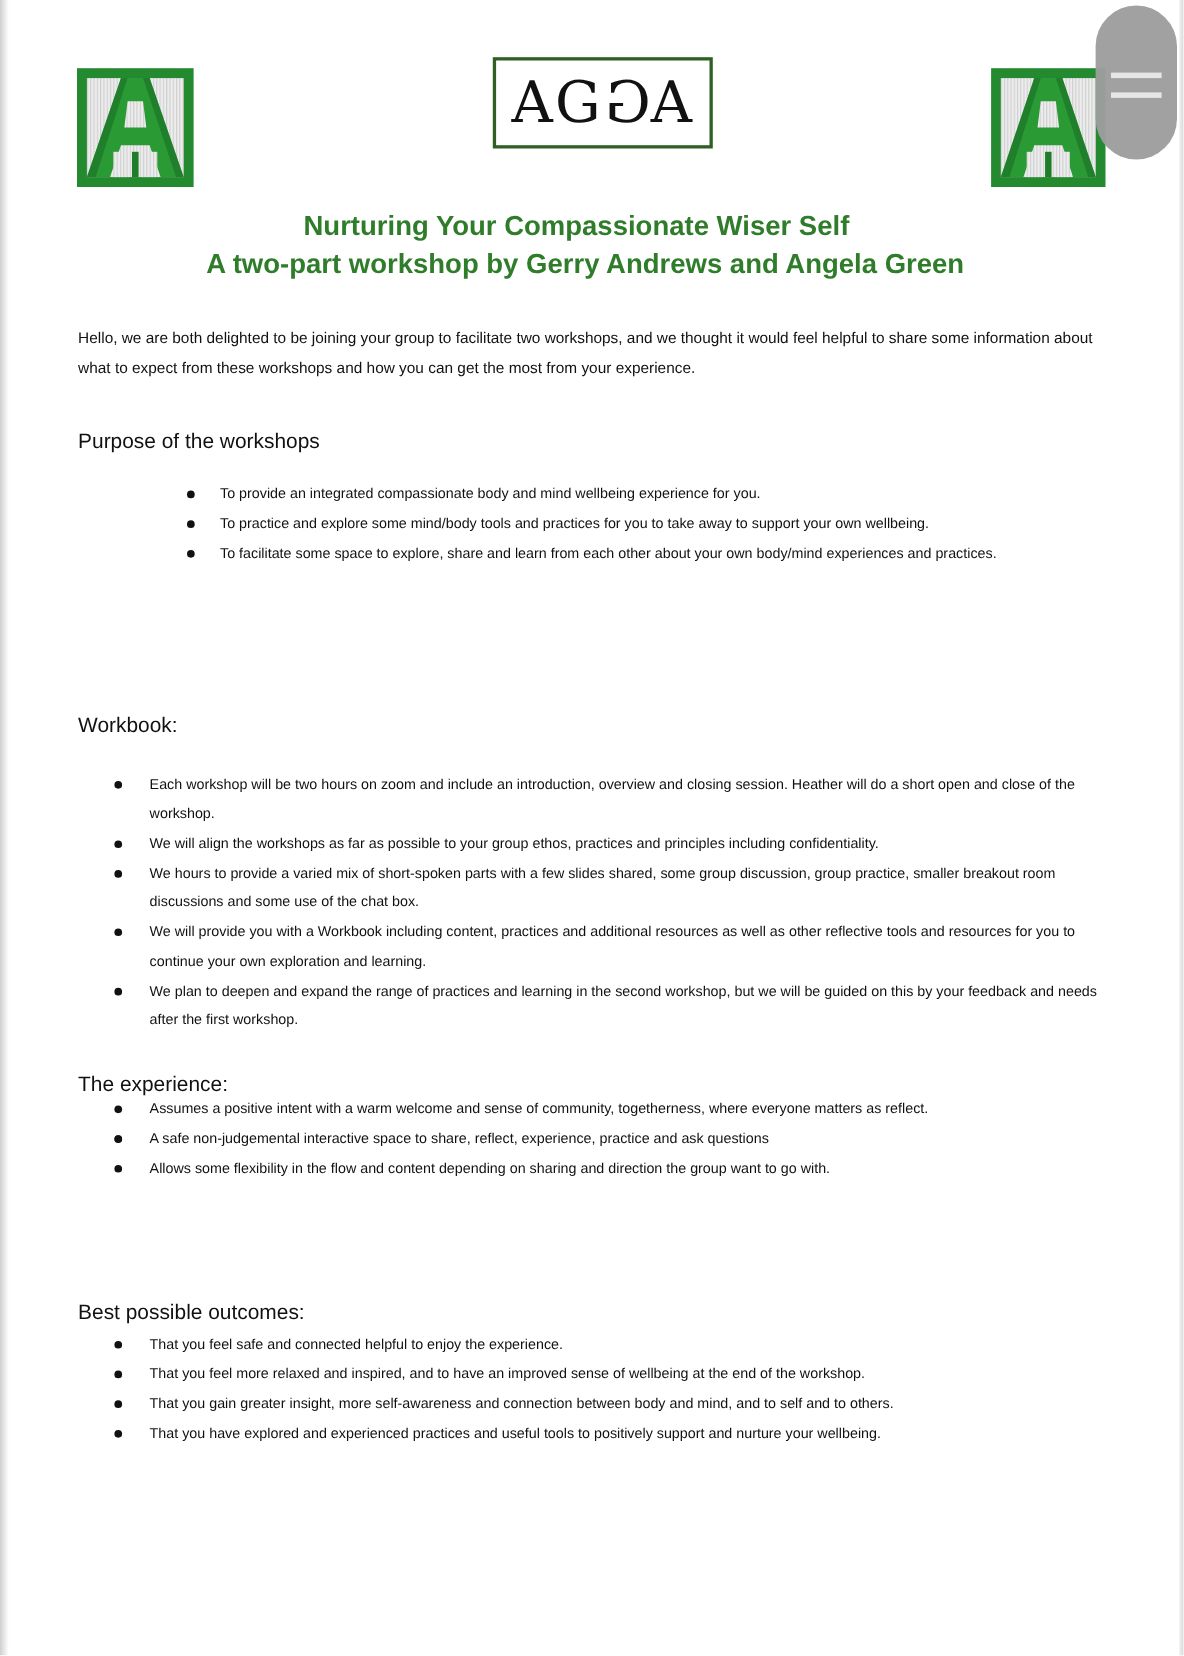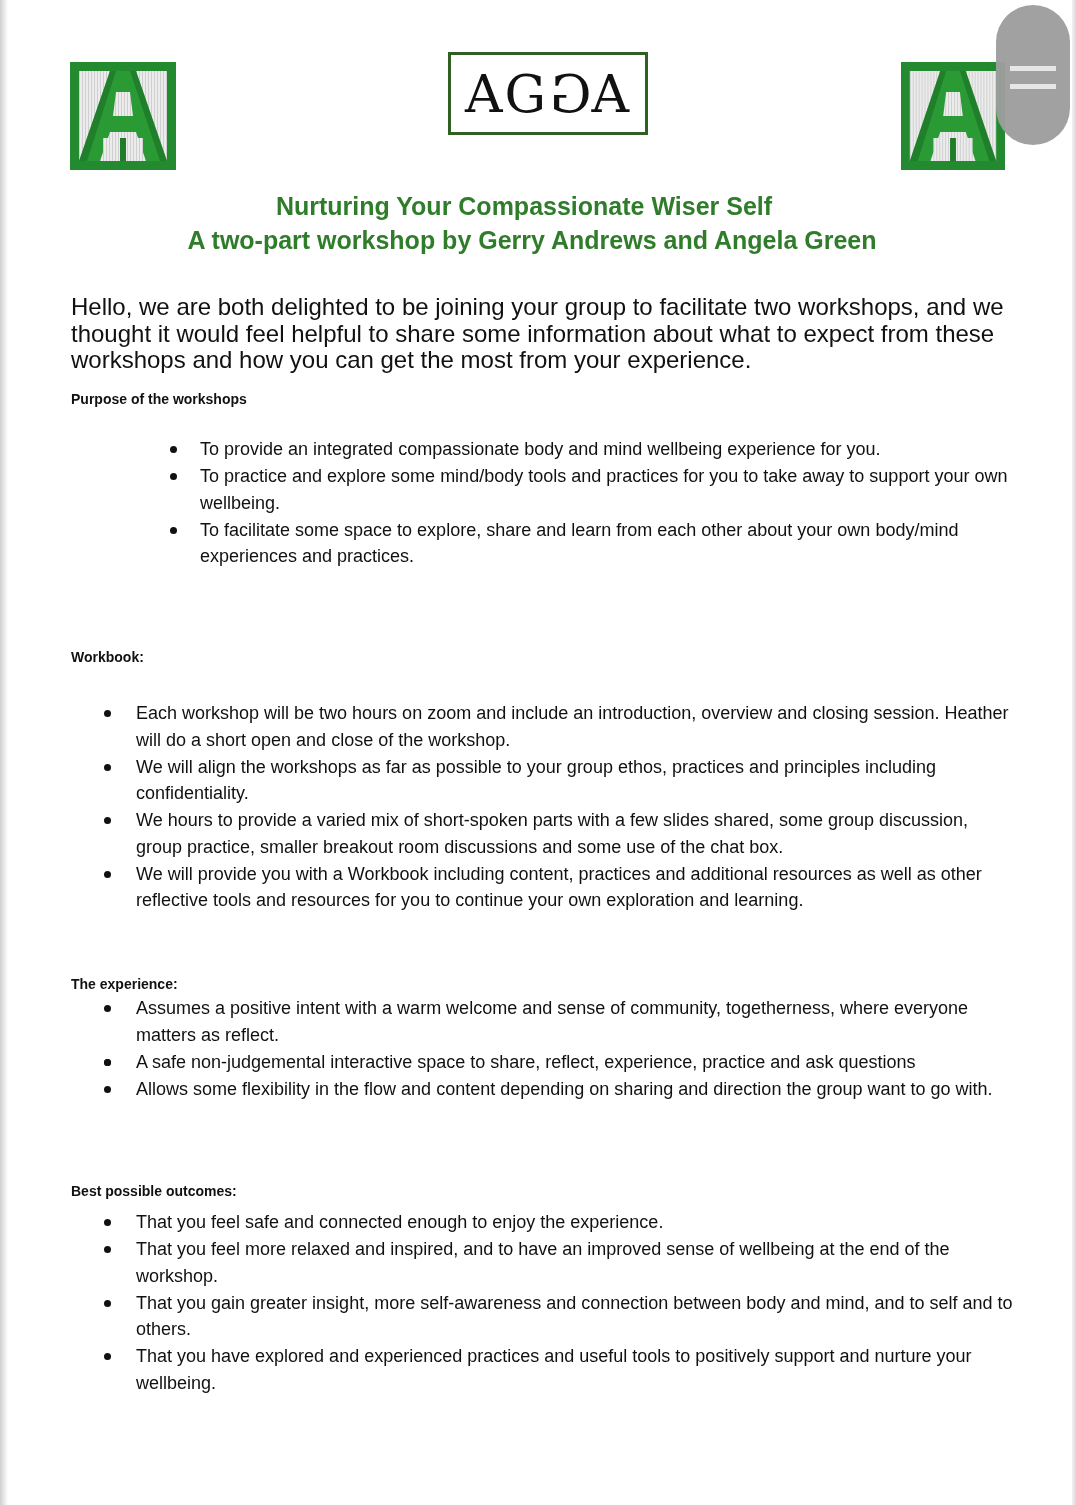--- a/index.html
+++ b/index.html
@@ -55,28 +55,28 @@
 
   
   .title {
     position: absolute; left: 0; width: 1076px; text-align: center;
     color: #2f7d2a; font-weight: bold; font-size: 25px;
   }
   .title.t1 { top: 192px; left: -14px; }
   .title.t2 { top: 226px; left: -6px; }
 
   .text {
-    position: absolute; font-size: 24px; line-height: 26.5px; color: #111;
+    position: absolute; font-size: 14px; line-height: 26.5px; color: #111;
   }
   .intro { left: 71px; top: 294px; width: 950px; }
-  .heading { position: absolute; left: 71px; font-weight: bold; font-size: 14px; color: #111; }
+  .heading { position: absolute; left: 71px; font-weight: normal; font-size: 19px; color: #111; }
 
   ul.blist { position: absolute; margin: 0; padding: 0; list-style: none; }
   ul.blist li {
-    position: relative; font-size: 18px; line-height: 26.5px; color: #111;
+    position: relative; font-size: 13px; line-height: 26.5px; color: #111;
     margin-bottom: 0.5px;
   }
   ul.blist li .dot {
     position: absolute; top: 10px; width: 7px; height: 7px; border-radius: 50%; background: #111;
   }
   .list-purpose { left: 200px; top: 436px; width: 820px; }
   .list-purpose li .dot { left: -30px; }
   .list-structure { left: 136px; top: 700px; width: 880px; }
   .list-structure li .dot { left: -32px; }
   .list-experience { left: 136px; top: 995px; width: 880px; }
@@ -150,31 +150,32 @@
     <li><span class="dot"></span><span>To practice and explore some mind/body tools and practices for you to take away to support your own wellbeing.</span></li>
     <li><span class="dot"></span><span>To facilitate some space to explore, share and learn from each other about your own body/mind experiences and practices.</span></li>
   </ul>
 
   <div class="heading" style="top:649px;">Workbook:</div>
   <ul class="blist list-structure">
     <li><span class="dot"></span><span>Each workshop will be two hours on zoom and include an introduction, overview and closing session. Heather will do a short open and close of the workshop.</span></li>
     <li><span class="dot"></span><span>We will align the workshops as far as possible to your group ethos, practices and principles including confidentiality.</span></li>
     <li><span class="dot"></span><span>We hours to provide a varied mix of short-spoken parts with a few slides shared, some group discussion, group practice, smaller breakout room discussions and some use of the chat box.</span></li>
     <li><span class="dot"></span><span>We will provide you with a Workbook including content, practices and additional resources as well as other reflective tools and resources for you to continue your own exploration and learning.</span></li>
+    <li><span class="dot"></span><span>We plan to deepen and expand the range of practices and learning in the second workshop, but we will be guided on this by your feedback and needs after the first workshop.</span></li>
   </ul>
 
   <div class="heading" style="top:976px;">The experience:</div>
   <ul class="blist list-experience">
     <li><span class="dot"></span><span>Assumes a positive intent with a warm welcome and sense of community, togetherness, where everyone matters as reflect.</span></li>
     <li><span class="dot"></span></li>
     <li><span class="dot"></span><span>A safe non-judgemental interactive space to share, reflect, experience, practice and ask questions</span></li>
     <li><span class="dot"></span><span>Allows some flexibility in the flow and content depending on sharing and direction the group want to go with.</span></li>
   </ul>
 
   <div class="heading" style="top:1183px;">Best possible outcomes:</div>
   <ul class="blist list-outcomes">
-    <li><span class="dot"></span><span>That you feel safe and connected enough to enjoy the experience.</span></li>
+    <li><span class="dot"></span><span>That you feel safe and connected helpful to enjoy the experience.</span></li>
     <li><span class="dot"></span><span>That you feel more relaxed and inspired, and to have an improved sense of wellbeing at the end of the workshop.</span></li>
     <li><span class="dot"></span><span>That you gain greater insight, more self-awareness and connection between body and mind, and to self and to others.</span></li>
     <li><span class="dot"></span><span>That you have explored and experienced practices and useful tools to positively support and nurture your wellbeing.</span></li>
   </ul>
 
 </div>
 
 </body></html>

